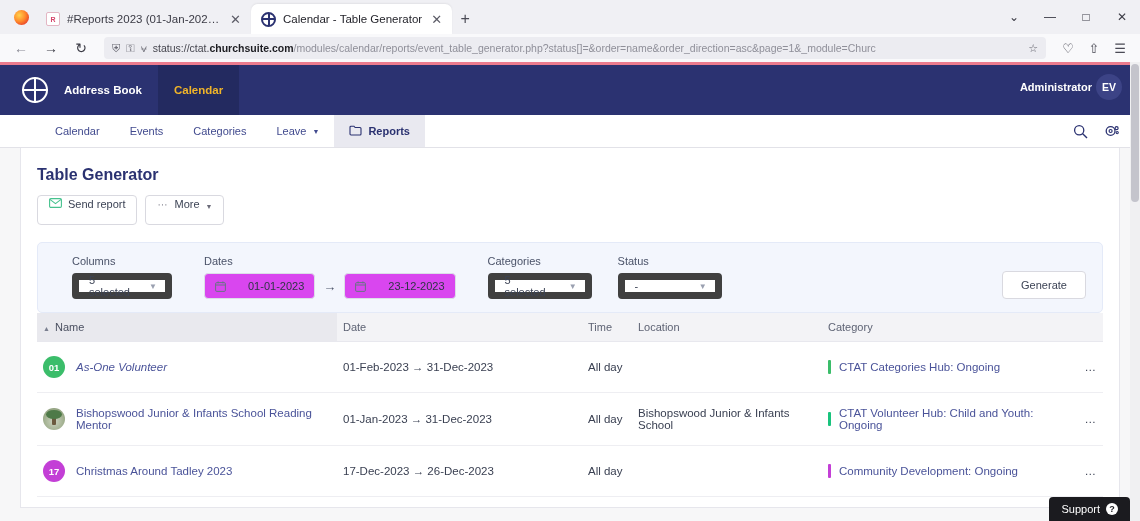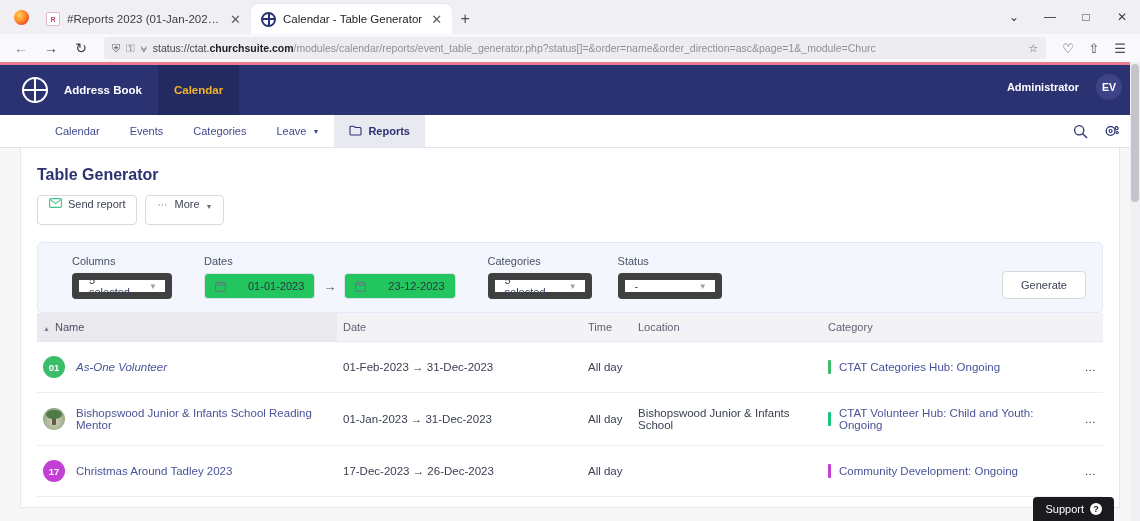--- a/index.html
+++ b/index.html
@@ -103,21 +103,21 @@
   .logo-circle::before, .logo-circle::after { content: ""; position: absolute; background: #fff; }
   .logo-circle::before { left: 50%; top: -2px; width: 2px; height: 26px; margin-left: -1px; }
   .logo-circle::after  { top: 50%; left: -2px; height: 2px; width: 26px; margin-top: -1px; }
   .topnav-item {
     height: 50px; display: flex; align-items: center; padding: 0 16px;
     font-size: 11.5px; font-weight: bold; color: #ffffff;
   }
   .topnav-item.active { background: #232a60; color: #f0b429; }
   .topnav-right {
     position: absolute; right: 18px; top: 0; height: 44px;
-    display: flex; align-items: center; gap: 17px;
+    display: flex; align-items: center; gap: 4px;
   }
   .admin-label { font-size: 11px; color: #ffffff; font-weight: bold; }
   .avatar-ev {
     width: 26px; height: 26px; border-radius: 50%; background: #3c4386;
     color: #fff; font-size: 10.5px; font-weight: bold;
     display: flex; align-items: center; justify-content: center;
   }
 
   .subnav {
     height: 33px; background: #ffffff; border-bottom: 1px solid #e2e2e8;
@@ -161,21 +161,21 @@
   .fgroup { display: flex; flex-direction: column; gap: 6px; }
   .flabel { font-size: 11px; color: #4a5268; }
   .fselect {
     height: 26px; min-width: 100px; background: #fff; border: 7px solid #404040;
     border-radius: 4px; display: flex; align-items: center; justify-content: space-between;
     padding: 0 8px 0 10px; font-size: 11px; color: #3c4355; gap: 14px;
   }
   .fselect .chev { color: #9aa0b0; font-size: 8px; }
   .dateline { display: flex; align-items: center; gap: 8px; }
   .dateinput {
-    height: 26px; background: #22c55e; border: 1px solid #dcdfe8; border-radius: 4px;
+    height: 26px; background: #d946ef; border: 1px solid #dcdfe8; border-radius: 4px;
     display: flex; align-items: center; gap: 22px; padding: 0 10px;
     font-size: 11px; color: #2f3545;
   }
   .cal-glyph { color: #6b7287; font-size: 11px; display:flex; }
   .arrow-sep { font-size: 13px; color: #4a5268; }
   .btn-generate {
     position: absolute; right: 16px; bottom: 13px;
     height: 28px; min-width: 84px; border: 1px solid #d9d9e0; border-radius: 4px;
     background: #fff; font-size: 11px; color: #3c4355;
     display: flex; align-items: center; justify-content: center;
@@ -230,21 +230,21 @@
   .row-menu { color: #9a9aa6; font-size: 12px; letter-spacing: 1px; text-align: right; }
 
   .scrolltrack {
     position: absolute; right: 0; top: 0; width: 10px; height: 459px; background: #f0f0f2;
   }
   .scrollthumb {
     position: absolute; right: 1px; top: 2px; width: 8px; height: 138px;
     background: #c4c4cc; border-radius: 4px;
   }
   .support-btn {
-    position: absolute; right: 26px; bottom: 0; height: 24px;
+    position: absolute; right: 10px; bottom: 0; height: 24px;
     background: #1b1b1f; color: #fff; border-radius: 4px 4px 0 0;
     display: flex; align-items: center; gap: 6px; padding: 0 12px; font-size: 11px;
   }
   .q-icon {
     width: 12px; height: 12px; border-radius: 50%; background: #fff; color: #1b1b1f;
     font-size: 9px; font-weight: bold; display: flex; align-items: center; justify-content: center;
   }
 </style>
 </head>
 <body>

